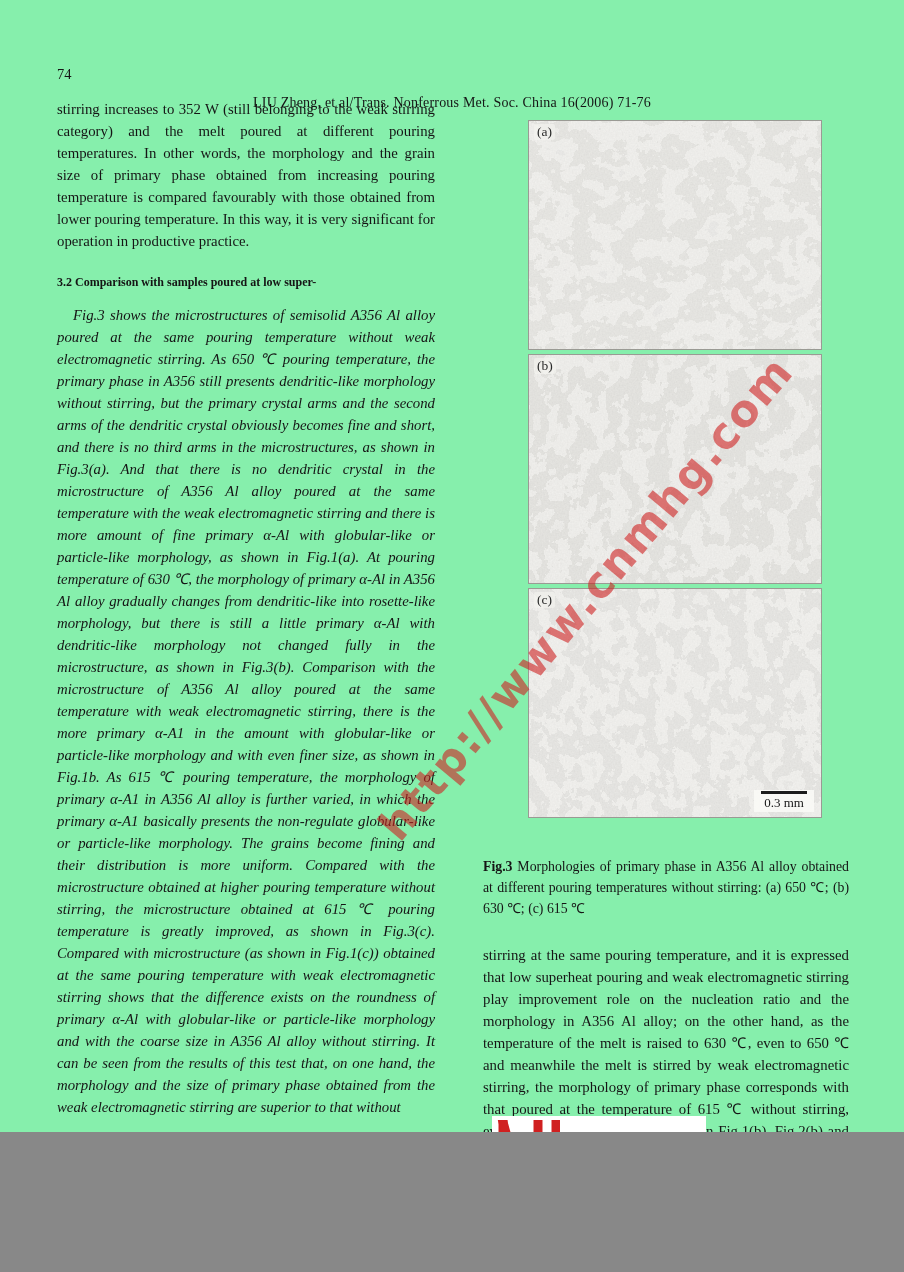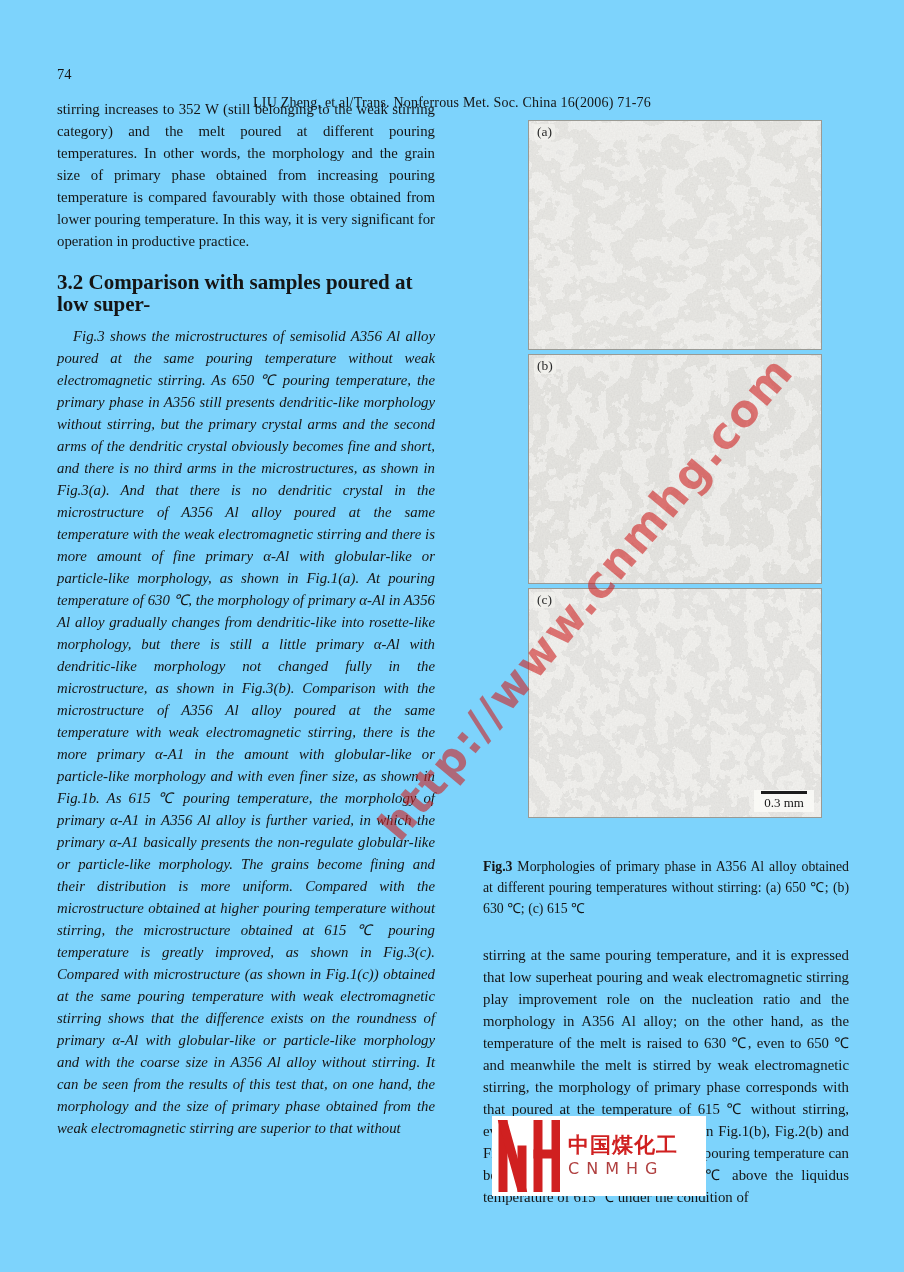--- a/index.html
+++ b/index.html
@@ -1,19 +1,19 @@
 <!DOCTYPE html>
 <html><head>
 <meta charset="utf-8">
 <style>
   html,body{margin:0;padding:0;background:#888;}
   .page{
     position:relative;
-    width:904px;height:1272px;
-    background:#7dd3fc;
+    width:904px;height:1132px;
+    background:#86efac;
     font-family:"Liberation Serif", serif;
     color:#151515;
     overflow:hidden;
     margin:0 auto;
   }
   .page-number{
     position:absolute;left:57px;top:66px;
     font-size:14.5px;
   }
   .running-head{
@@ -22,21 +22,21 @@
   }
   .col-left{
     position:absolute;left:57px;top:98px;width:378px;
   }
   .col-left p, .col-right-text p{
     margin:0;text-align:justify;
     font-size:14.8px;line-height:22px;
   }
   .section-heading{
     margin:20px 0 10px 0;
-    font-weight:bold;font-size:21px;line-height:21.5px;
+    font-weight:bold;font-size:12px;line-height:21.5px;
   }
   .section-heading .h-line2{padding-left:32px;display:block;}
   .indent-first{text-indent:16px;font-style:italic;}
   .micro-figure{
     position:absolute;left:528px;top:120px;width:294px;margin:0;
   }
   .panel{
     position:relative;width:294px;height:230px;margin-bottom:4px;
     border:1px solid #9a9a94;box-sizing:border-box;
     overflow:hidden;background:#ecebe5;

